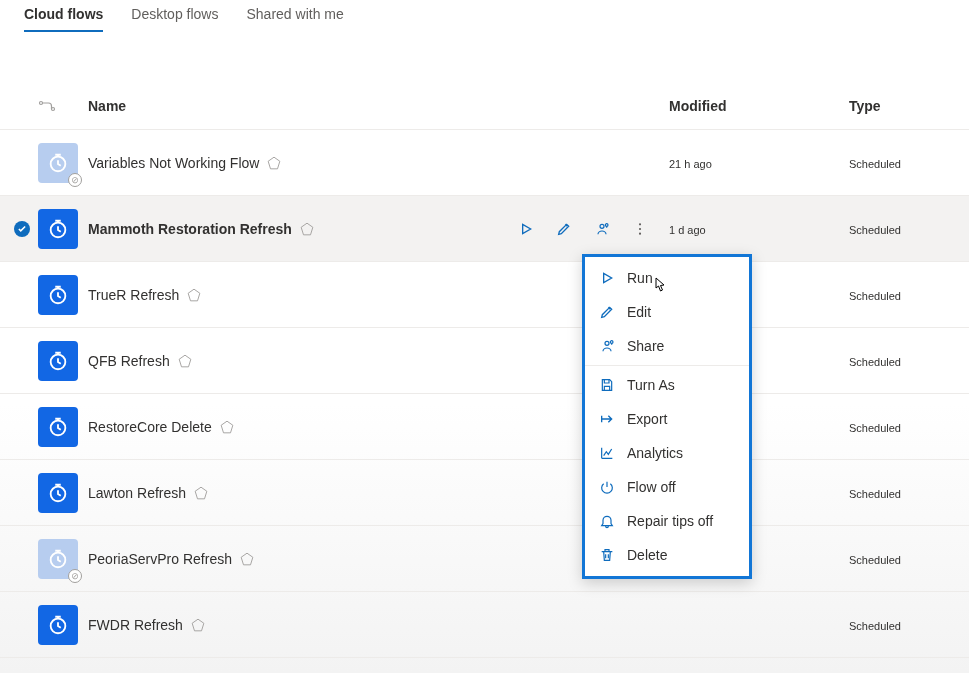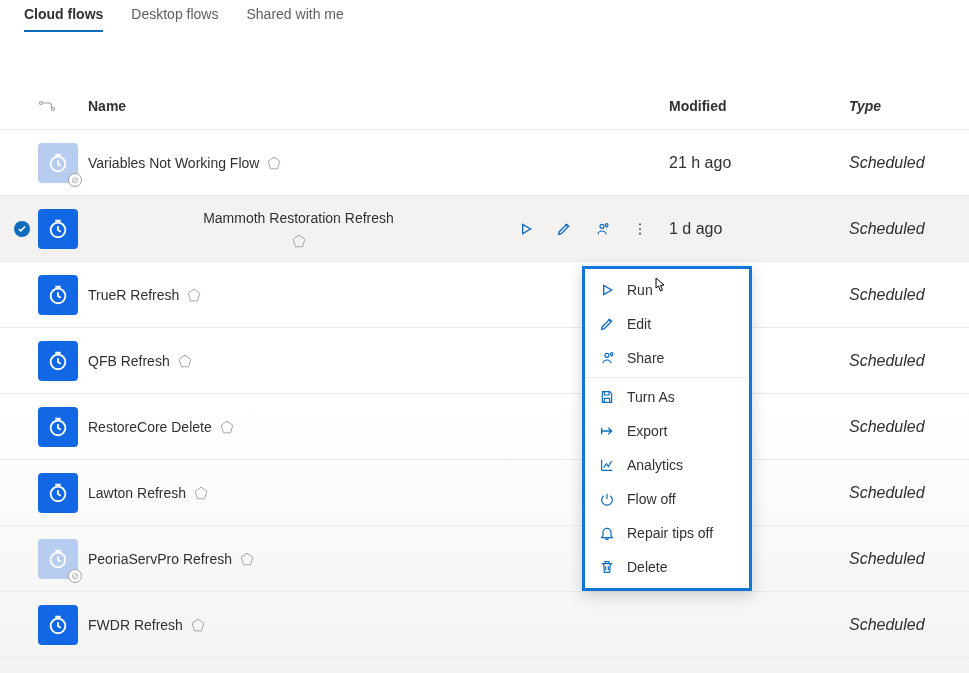--- a/index.html
+++ b/index.html
@@ -50,21 +50,21 @@
     height: 48px;
     border-bottom: 1px solid #edebe9;
     padding: 0 20px 0 38px;
     margin-top: 40px;
     color: #323130;
     font-weight: 600;
   }
   .col-icon { width: 50px; display:flex; align-items:center; justify-content:flex-start;}
   .col-name { flex: 1; }
   .col-mod { width: 180px; }
-  .col-type { width: 100px; text-align:left;font-style:italic;}
+  .col-type { width: 100px; text-align:left;}
   .col-actions { width: 160px; display:flex; gap:20px; align-items:center; justify-content:flex-end; padding-right:20px;}
 
   
   .row {
     display: flex;
     align-items: center;
     height: 66px;
     border-bottom: 1px solid #edebe9;
     padding: 0 20px 0 38px;
     position: relative;
@@ -95,32 +95,32 @@
   .flow-icon.enabled { background: #1267e4; }
   .flow-icon.disabled { background: #b7cdef; }
   .flow-icon .blocked {
     position:absolute; right:-4px; bottom:-4px;
     width:14px;height:14px;border-radius:50%;
     background:#fff; border:1px solid #a19f9d;
     display:flex;align-items:center;justify-content:center;
     font-size:9px;color:#a19f9d;
   }
   .flow-name { font-size:14px; color:#323130; display:flex; align-items:center; gap:8px;}
-  .row.selected .flow-name { font-weight:400;flex-direction:column; }
+  .row.selected .flow-name { font-weight:700; }
   .premium-icon { color:#a19f9d; }
-  .mod-text, .type-text { font-size:16px; color:#323130; }
+  .mod-text, .type-text { font-size:11px; color:#323130; }
   .action-icon { width:18px; height:18px; color:#0f6cbd; cursor:pointer; display:flex;align-items:center;justify-content:center;}
   .more-icon { color:#605e5c; }
   .hdr-flow-icon { color:#a19f9d; font-size:16px;}
 
   
   .ctx {
     position: absolute;
     left: 582px;
-    top: 266px;
+    top: 254px;
     width: 170px;
     background: #fff;
     border: 3px solid #1276d6;
     box-shadow: 0 4px 14px rgba(0,0,0,0.18);
     padding: 4px 0;
     z-index: 20;
   }
   .ctx-item {
     display:flex;
     align-items:center;

